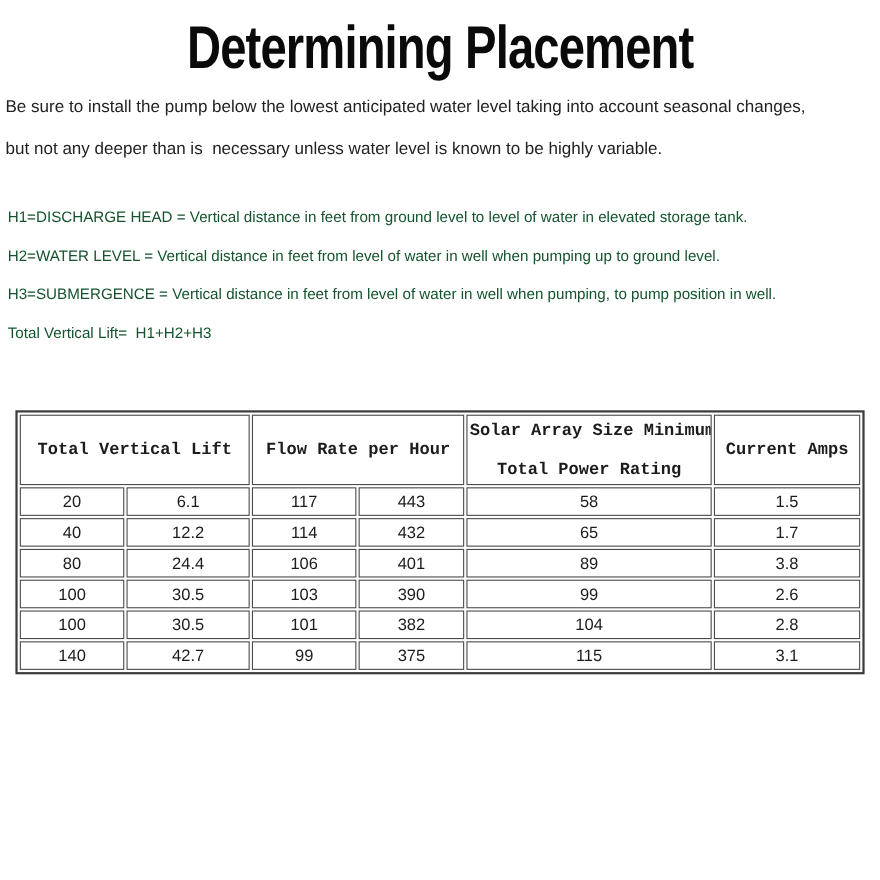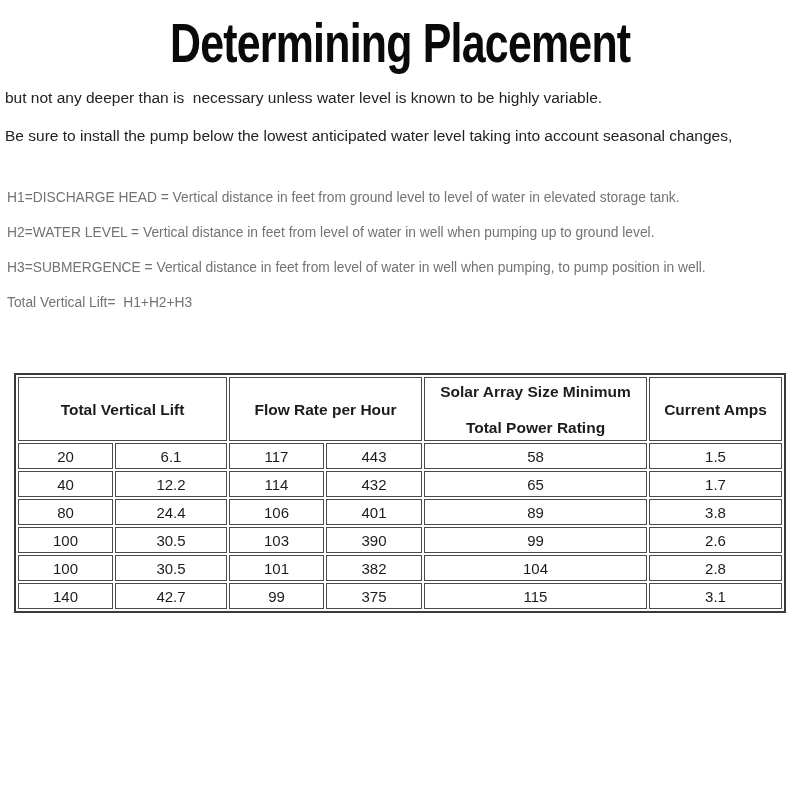--- a/index.html
+++ b/index.html
@@ -41,21 +41,21 @@
   }
   .intro .line {
     line-height: 19px;
     margin-bottom: 19px;
     white-space: pre;
   }
   
   .definitions {
     margin: 44px 4px 0 7px;
     font-size: 13.8px;
-    color: #737373;
+    color: #14532d;
   }
   .definitions .def-line {
     line-height: 17px;
     margin-bottom: 18px;
     white-space: pre;
   }
   
   .table-wrap {
     position: absolute;
     left: 14px;
@@ -82,20 +82,21 @@
     white-space: nowrap;
   }
   tr.group-row th {
     font-weight: bold;
     font-size: 15.5px;
     height: 62px;
     padding: 0 2px;
   }
   tr.group-row th .hdr-line {
     line-height: 17px;
+    font-family: Liberation Mono, monospace;
   }
   tr.group-row th .hdr-line + .hdr-line {
     margin-top: 19px;
   }
   tr.units-row td {
     font-weight: normal;
     font-size: 15px;
     height: 21px;
     padding: 0 2px;
   }
@@ -109,22 +110,22 @@
 </head>
 <body>
 
 <div class="page">
 
   <div class="title-wrap">
     <div class="title">Determining Placement</div>
   </div>
 
   <div class="intro">
+    <div class="line">Be sure to install the pump below the lowest anticipated water level taking into account seasonal changes,</div>
     <div class="line">but not any deeper than is  necessary unless water level is known to be highly variable.</div>
-    <div class="line">Be sure to install the pump below the lowest anticipated water level taking into account seasonal changes,</div>
   </div>
 
   <div class="definitions">
     <div class="def-line">H1=DISCHARGE HEAD = Vertical distance in feet from ground level to level of water in elevated storage tank.</div>
     <div class="def-line">H2=WATER LEVEL = Vertical distance in feet from level of water in well when pumping up to ground level.</div>
     <div class="def-line">H3=SUBMERGENCE = Vertical distance in feet from level of water in well when pumping, to pump position in well.</div>
     <div class="def-line">Total Vertical Lift=  H1+H2+H3</div>
   </div>
 
   <div class="table-wrap">

